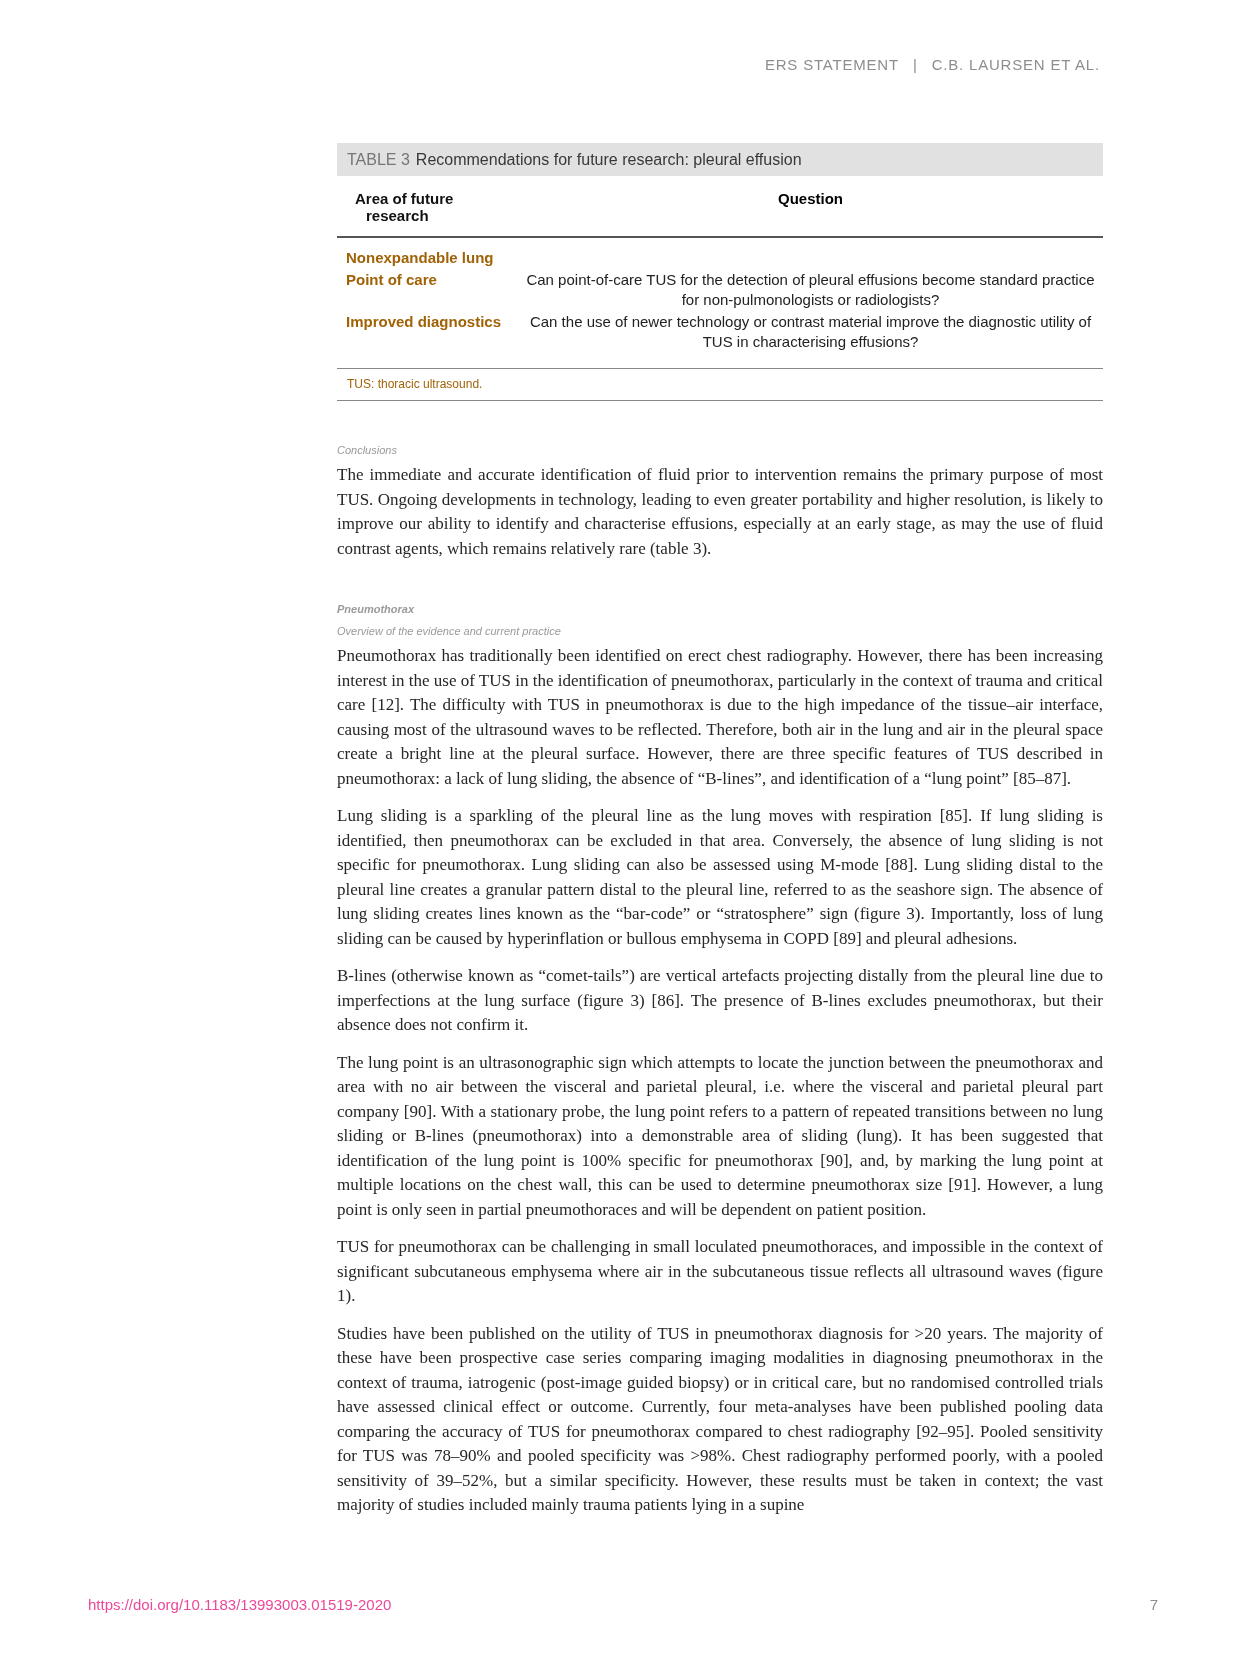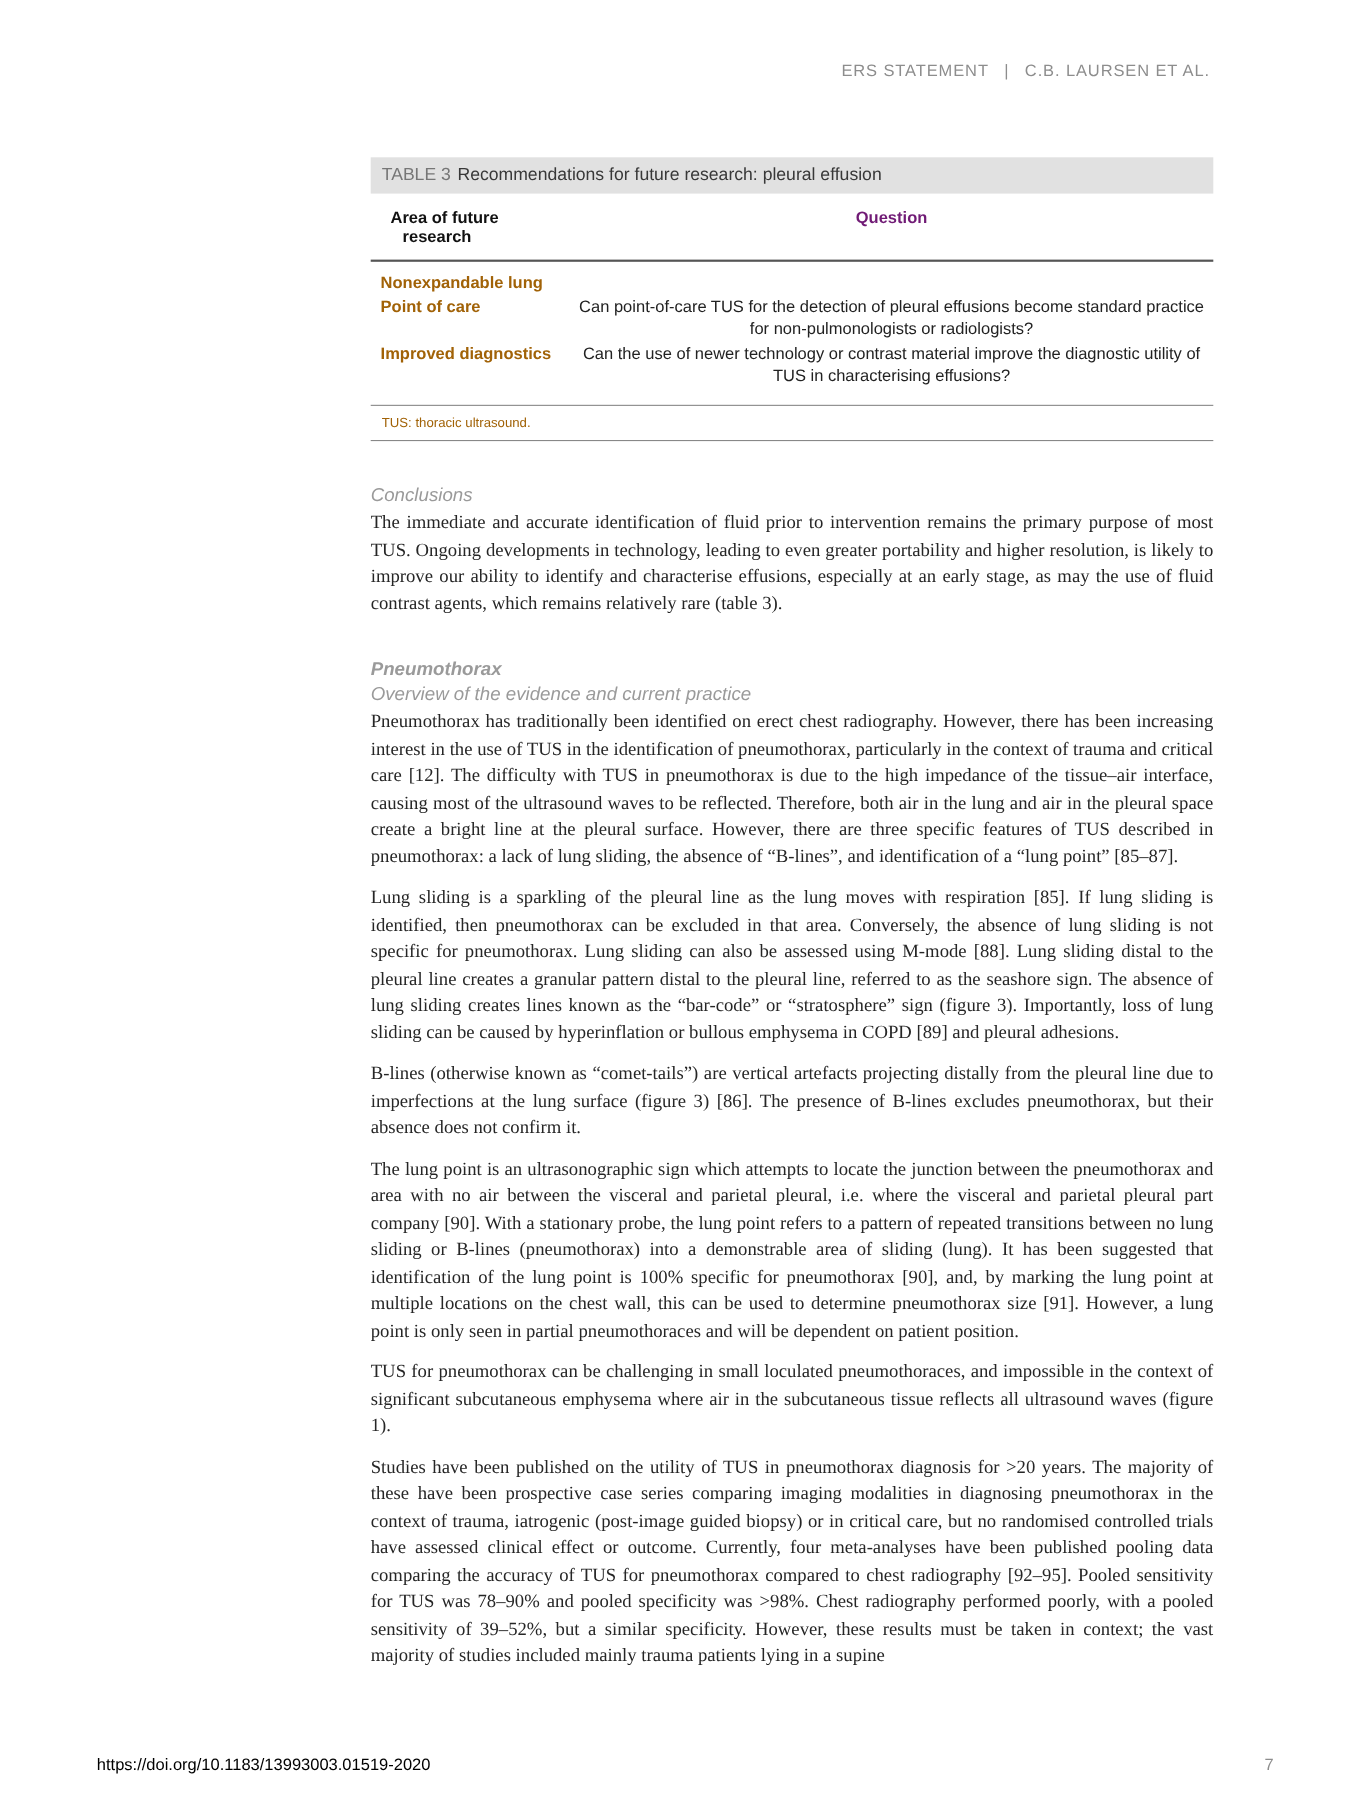--- a/index.html
+++ b/index.html
@@ -31,54 +31,54 @@
     background:#e1e1e1; height:33px; display:flex; align-items:center;
     padding-left:10px; font-size:16px; gap:6px;
   }
   .tbl-label { color:#767676; }
   .tbl-title { color:#383838; }
   .tbl-head { display:flex; padding:14px 0 12px 0; }
   .th-area {
     width:172px; font-weight:bold; font-size:15px; color:#111;
     padding-left:20px; text-indent:-11px; box-sizing:border-box; margin-left:9px;
   }
-  .th-question { flex:1; text-align:center; font-weight:bold; font-size:15px; color:#701a75; }
+  .th-question { flex:1; text-align:center; font-weight:bold; font-size:15px; color:#000000; }
   .tbl-rule-heavy { border-top:2px solid #555; }
   .tbl-body { padding:10px 0 14px 0; }
   .tbl-row { display:flex; margin-bottom:2px; }
   .td-area {
     width:172px; margin-left:9px; font-weight:bold; font-size:15px; color:#a16207;
     line-height:20px; box-sizing:border-box; flex-shrink:0;
   }
   .td-question { flex:1; text-align:center; font-size:15px; line-height:20px; color:#222; }
   .tbl-rule-light { border-top:1px solid #888; }
   .tbl-footnote { font-size:12px; color:#a16207; padding:8px 0 9px 10px; }
 
   
   .section-heading {
     font-family:"Liberation Sans", sans-serif;
-    font-style:italic; color:#9a9a9a; font-size:17px; line-height:22px;
+    font-style:italic; color:#9a9a9a; font-size:11px; line-height:22px;
   }
   .section-heading.bold { font-weight:bold; }
   .para {
     font-size:17px; line-height:24.5px; text-align:justify; color:#262626;
     margin:0 0 13px 0;
   }
   .gap-lg { height:38px; }
   .gap-md { height:24px; }
   .gap-sm { height:2px; }
 
   
   .page-footer {
     position:absolute; left:88px; top:1596px; width:1070px;
     display:flex; justify-content:space-between;
     font-family:"Liberation Sans", sans-serif;
     font-size:15px; color:#8d8d8d;
   }
-  .doi { color:#000000; text-decoration:none; }
+  .doi { color:#ec4899; text-decoration:none; }
 </style>
 </head>
 <body>
 
 <div class="page">
 
   <div class="running-header">
     <span>ERS STATEMENT</span>
     <span>|</span>
     <span>C.B. LAURSEN ET AL.</span>

